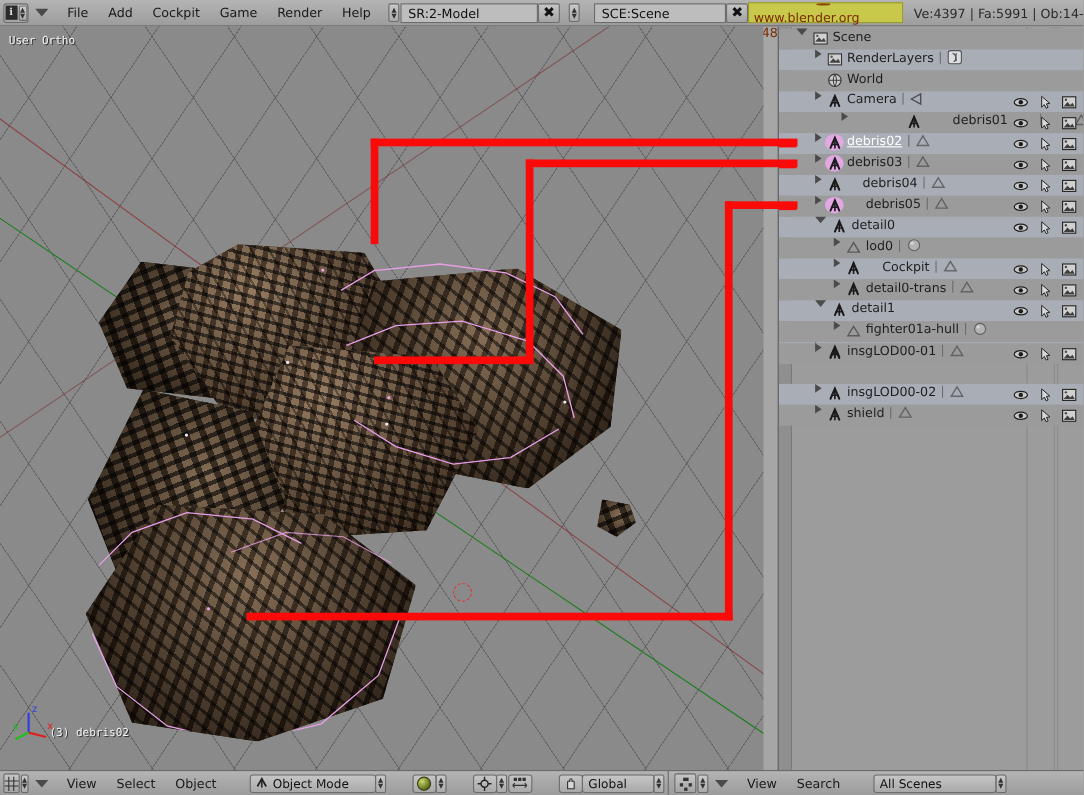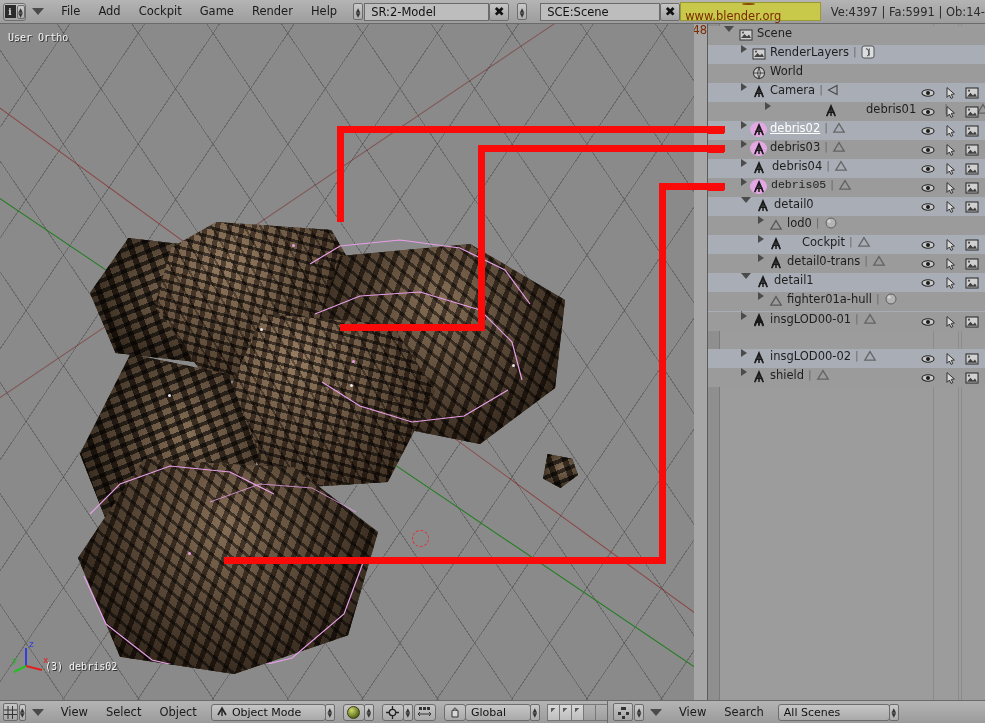--- a/index.html
+++ b/index.html
@@ -14,20 +14,21 @@
   
   .btn {
     background: linear-gradient(#c6c6c6,#a9a9a9);
     border:1px solid #6d6d6d;
     border-radius:3px;
     height:17px;
     display:flex; align-items:center;
     font-size:11px; color:#111;
     padding:0 5px;
     white-space:nowrap;
+    margin-left:16px;
   }
   .menu-item {
     font-size:11.5px; color:#1a1a1a;
     padding:0 9px; line-height:23px;
     white-space:nowrap; cursor:default;
   }
   .spin {
     width:10px; height:17px;
     background:linear-gradient(#c9c9c9,#ababab);
     border:1px solid #6d6d6d; border-radius:2px;
@@ -569,21 +570,21 @@
           <div style="width: 33px; flex: 0 0 auto;"></div>
           <div class="disclosure-r"></div>
           <div style="width: 5px; flex: 0 0 auto;"></div>
           <div style="position: relative; width: 15px; height: 17px; display: flex; align-items: center; flex: 0 0 auto;">
             <svg width="14" height="14" viewBox="0 0 14 14" style="flex: 0 0 auto; position: relative; z-index: 1;">
               <path d="M3 11.5 L7 2.2 L11 11.5" stroke="#1a1a1a" stroke-width="1.8" fill="none" stroke-linecap="round"></path>
               <path d="M7 2.2 L7 12" stroke="#1a1a1a" stroke-width="1.5"></path>
               <path d="M3.4 8.4 L10.6 8.4" stroke="#1a1a1a" stroke-width="1.3"></path>
             </svg>
           </div>
-          <span class="ol-label" style="margin-left: 5px;">debris04</span>
+          <span class="ol-label" style="margin-left: 17px;">debris04</span>
           <span class="sep">|</span>
           <svg width="14" height="14" viewBox="0 0 14 14" style="flex: 0 0 auto; opacity: 0.85;">
             <path d="M7 2.6 L12.2 11.2 L1.8 11.2 Z" fill="none" stroke="#5a5a5a" stroke-width="1.3"></path>
           </svg>
           <div class="ol-icons-right">
             <span class="ricon">
               <svg width="14" height="14" viewBox="0 0 14 14" style="flex: 0 0 auto;">
                 <ellipse cx="7" cy="7" rx="6" ry="3.3" fill="#c9c9c9" stroke="#222" stroke-width="1.1"></ellipse>
                 <circle cx="7" cy="7" r="2" fill="#1c1c1c"></circle>
               </svg>
@@ -608,21 +609,21 @@
           <div class="disclosure-r"></div>
           <div style="width: 5px; flex: 0 0 auto;"></div>
           <div style="position: relative; width: 15px; height: 17px; display: flex; align-items: center; flex: 0 0 auto;">
             <div class="sel-halo"></div>
             <svg width="14" height="14" viewBox="0 0 14 14" style="flex: 0 0 auto; position: relative; z-index: 1;">
               <path d="M3 11.5 L7 2.2 L11 11.5" stroke="#1a1a1a" stroke-width="1.8" fill="none" stroke-linecap="round"></path>
               <path d="M7 2.2 L7 12" stroke="#1a1a1a" stroke-width="1.5"></path>
               <path d="M3.4 8.4 L10.6 8.4" stroke="#1a1a1a" stroke-width="1.3"></path>
             </svg>
           </div>
-          <span class="ol-label" style="margin-left: 4px; font-family: Liberation Mono, monospace;">debris05</span>
+          <span class="ol-label" style="margin-left: 20px;">debris05</span>
           <span class="sep">|</span>
           <svg width="14" height="14" viewBox="0 0 14 14" style="flex: 0 0 auto; opacity: 0.85;">
             <path d="M7 2.6 L12.2 11.2 L1.8 11.2 Z" fill="none" stroke="#5a5a5a" stroke-width="1.3"></path>
           </svg>
           <div class="ol-icons-right">
             <span class="ricon">
               <svg width="14" height="14" viewBox="0 0 14 14" style="flex: 0 0 auto;">
                 <ellipse cx="7" cy="7" rx="6" ry="3.3" fill="#c9c9c9" stroke="#222" stroke-width="1.1"></ellipse>
                 <circle cx="7" cy="7" r="2" fill="#1c1c1c"></circle>
               </svg>

